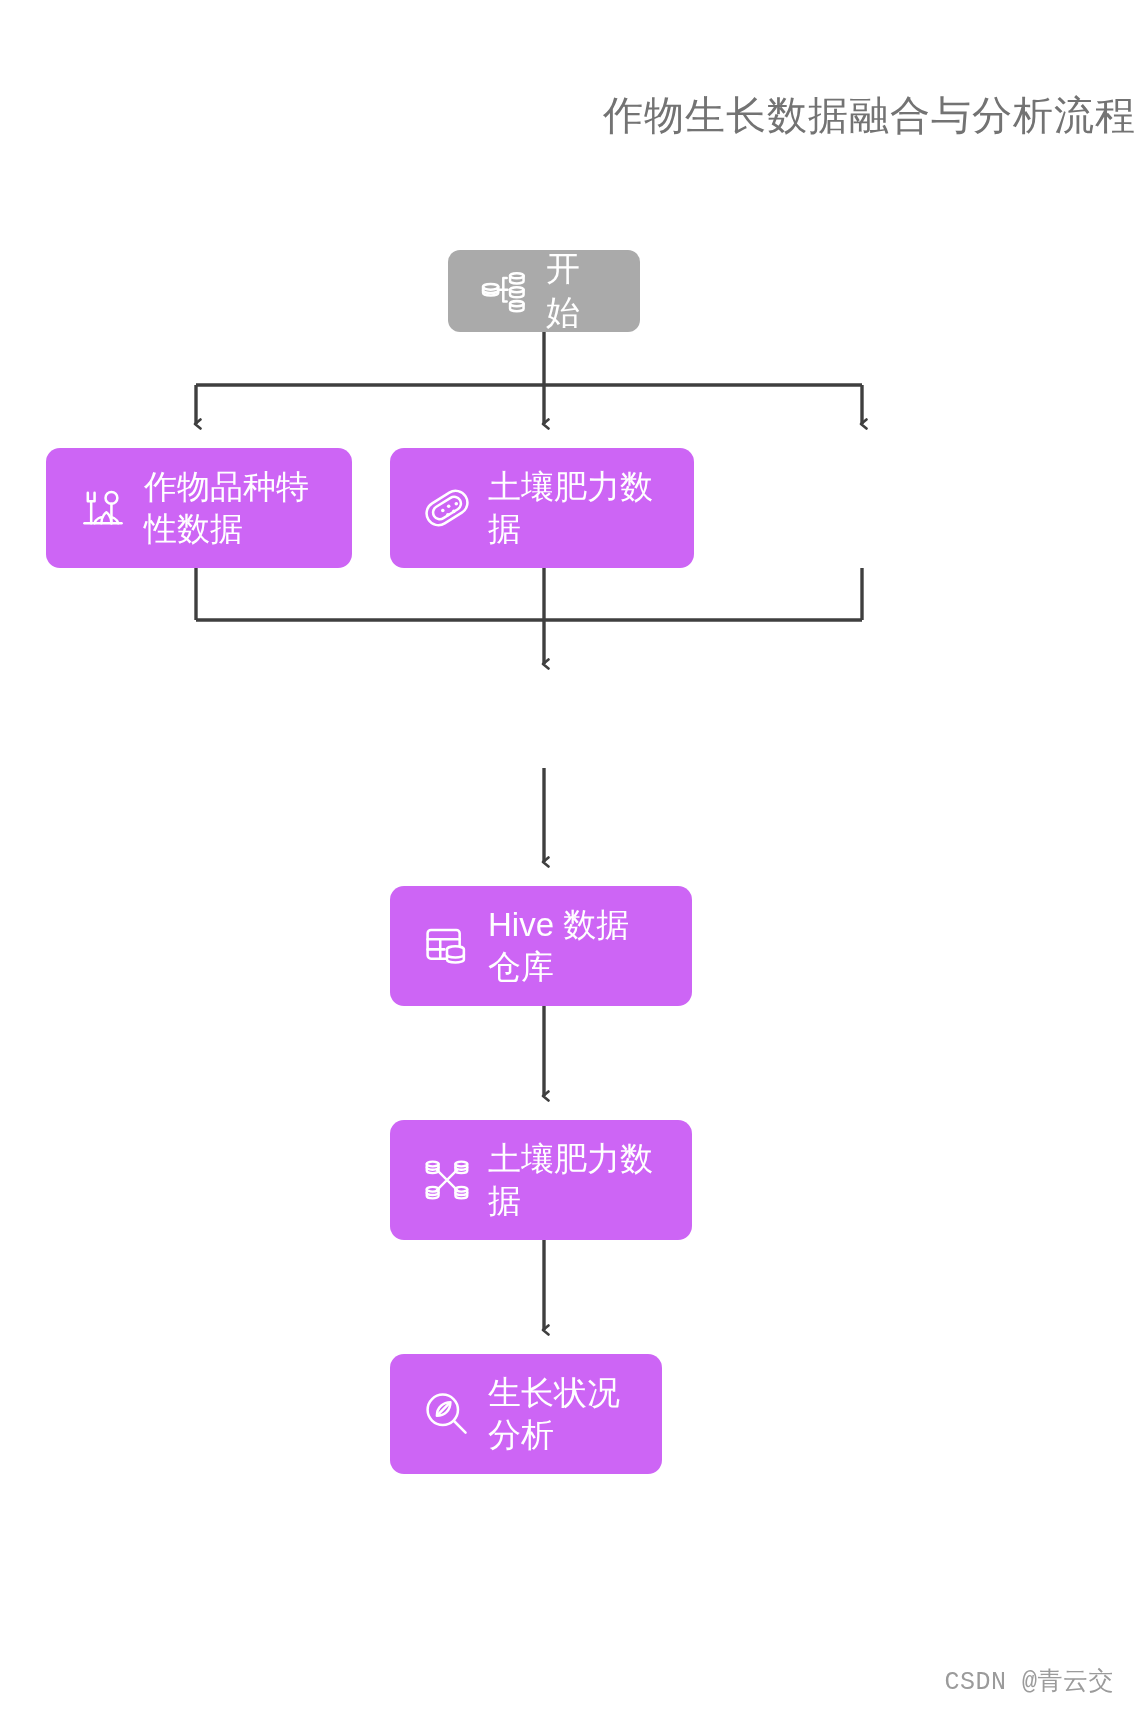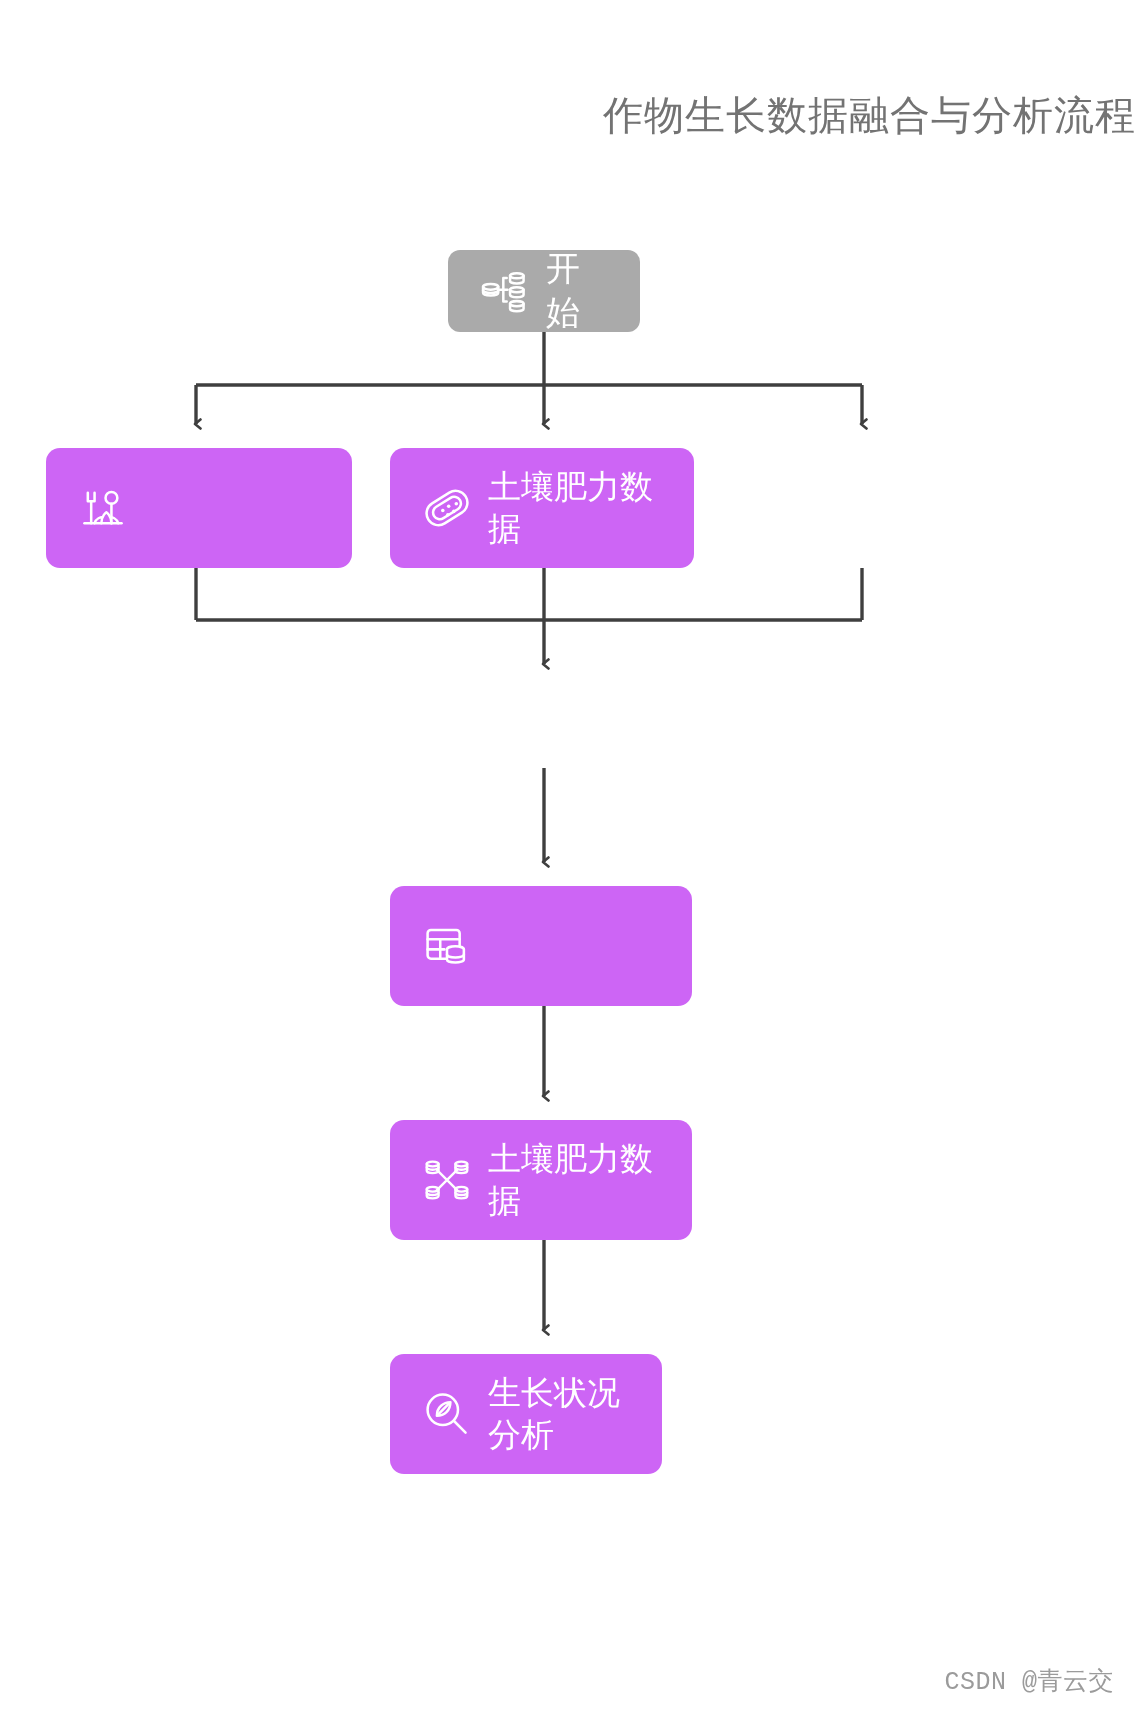--- a/index.html
+++ b/index.html
@@ -151,20 +151,21 @@
   <div class="node step" id="node-crop">
     <svg class="icon" viewBox="0 0 64 64" fill="none" stroke="#ffffff" stroke-width="3" stroke-linecap="round" stroke-linejoin="round">
       <path d="M14,14 v10 M22,14 v10 M14,24 h8 M18,24 v26"></path>
       <circle cx="42" cy="20" r="7"></circle>
       <path d="M42,27 v23"></path>
       <path d="M10,50 h44"></path>
       <path d="M30,50 c0,-9 6,-13 6,-13 c0,0 6,4 6,13"></path>
       <path d="M22,50 c2,-6 8,-7 8,-7"></path>
       <path d="M50,50 c-2,-6 -8,-7 -8,-7"></path>
     </svg>
+    <div class="label">作物品种特性数据</div>
   </div>
 
   <div class="node step" id="node-soil">
     <svg class="icon" viewBox="0 0 64 64" fill="none" stroke="#ffffff" stroke-width="3" stroke-linecap="round" stroke-linejoin="round">
       <rect x="6" y="18" width="52" height="28" rx="14" transform="rotate(-32 32 32)"></rect>
       <rect x="14" y="24" width="36" height="16" rx="8" transform="rotate(-32 32 32)"></rect>
       <circle cx="27" cy="35" r="2.1" fill="#ffffff" stroke="none"></circle>
       <circle cx="34" cy="30" r="2.1" fill="#ffffff" stroke="none"></circle>
       <circle cx="40" cy="36" r="2.1" fill="#ffffff" stroke="none"></circle>
       <circle cx="33" cy="40" r="2.1" fill="#ffffff" stroke="none"></circle>
@@ -176,20 +177,21 @@
 
 
   <div class="node step" id="node-hive">
     <svg class="icon" viewBox="0 0 64 64" fill="none" stroke="#ffffff" stroke-width="3" stroke-linecap="round" stroke-linejoin="round">
       <rect x="9" y="13" width="38" height="34" rx="4"></rect>
       <path d="M9,24 h38 M9,36 h20 M24,24 v23"></path>
       <ellipse cx="42" cy="36" rx="10" ry="3.6" fill="#cd65f5"></ellipse>
       <path d="M32,36 v12 a10,3.6 0 0 0 20,0 v-12" fill="#cd65f5"></path>
       <path d="M32,42 a10,3.6 0 0 0 20,0"></path>
     </svg>
+    <div class="label">Hive 数据仓库</div>
   </div>
 
   <div class="node step" id="node-join">
     <svg class="icon" viewBox="0 0 64 64" fill="none" stroke="#ffffff" stroke-width="2.8" stroke-linecap="round" stroke-linejoin="round">
       <path d="M20,20 L44,44 M44,20 L20,44"></path>
       <g>
         <ellipse cx="15" cy="13" rx="7" ry="2.8"></ellipse>
         <path d="M8,13 v8 a7,2.8 0 0 0 14,0 v-8"></path>
         <path d="M8,17 a7,2.8 0 0 0 14,0"></path>
       </g>

